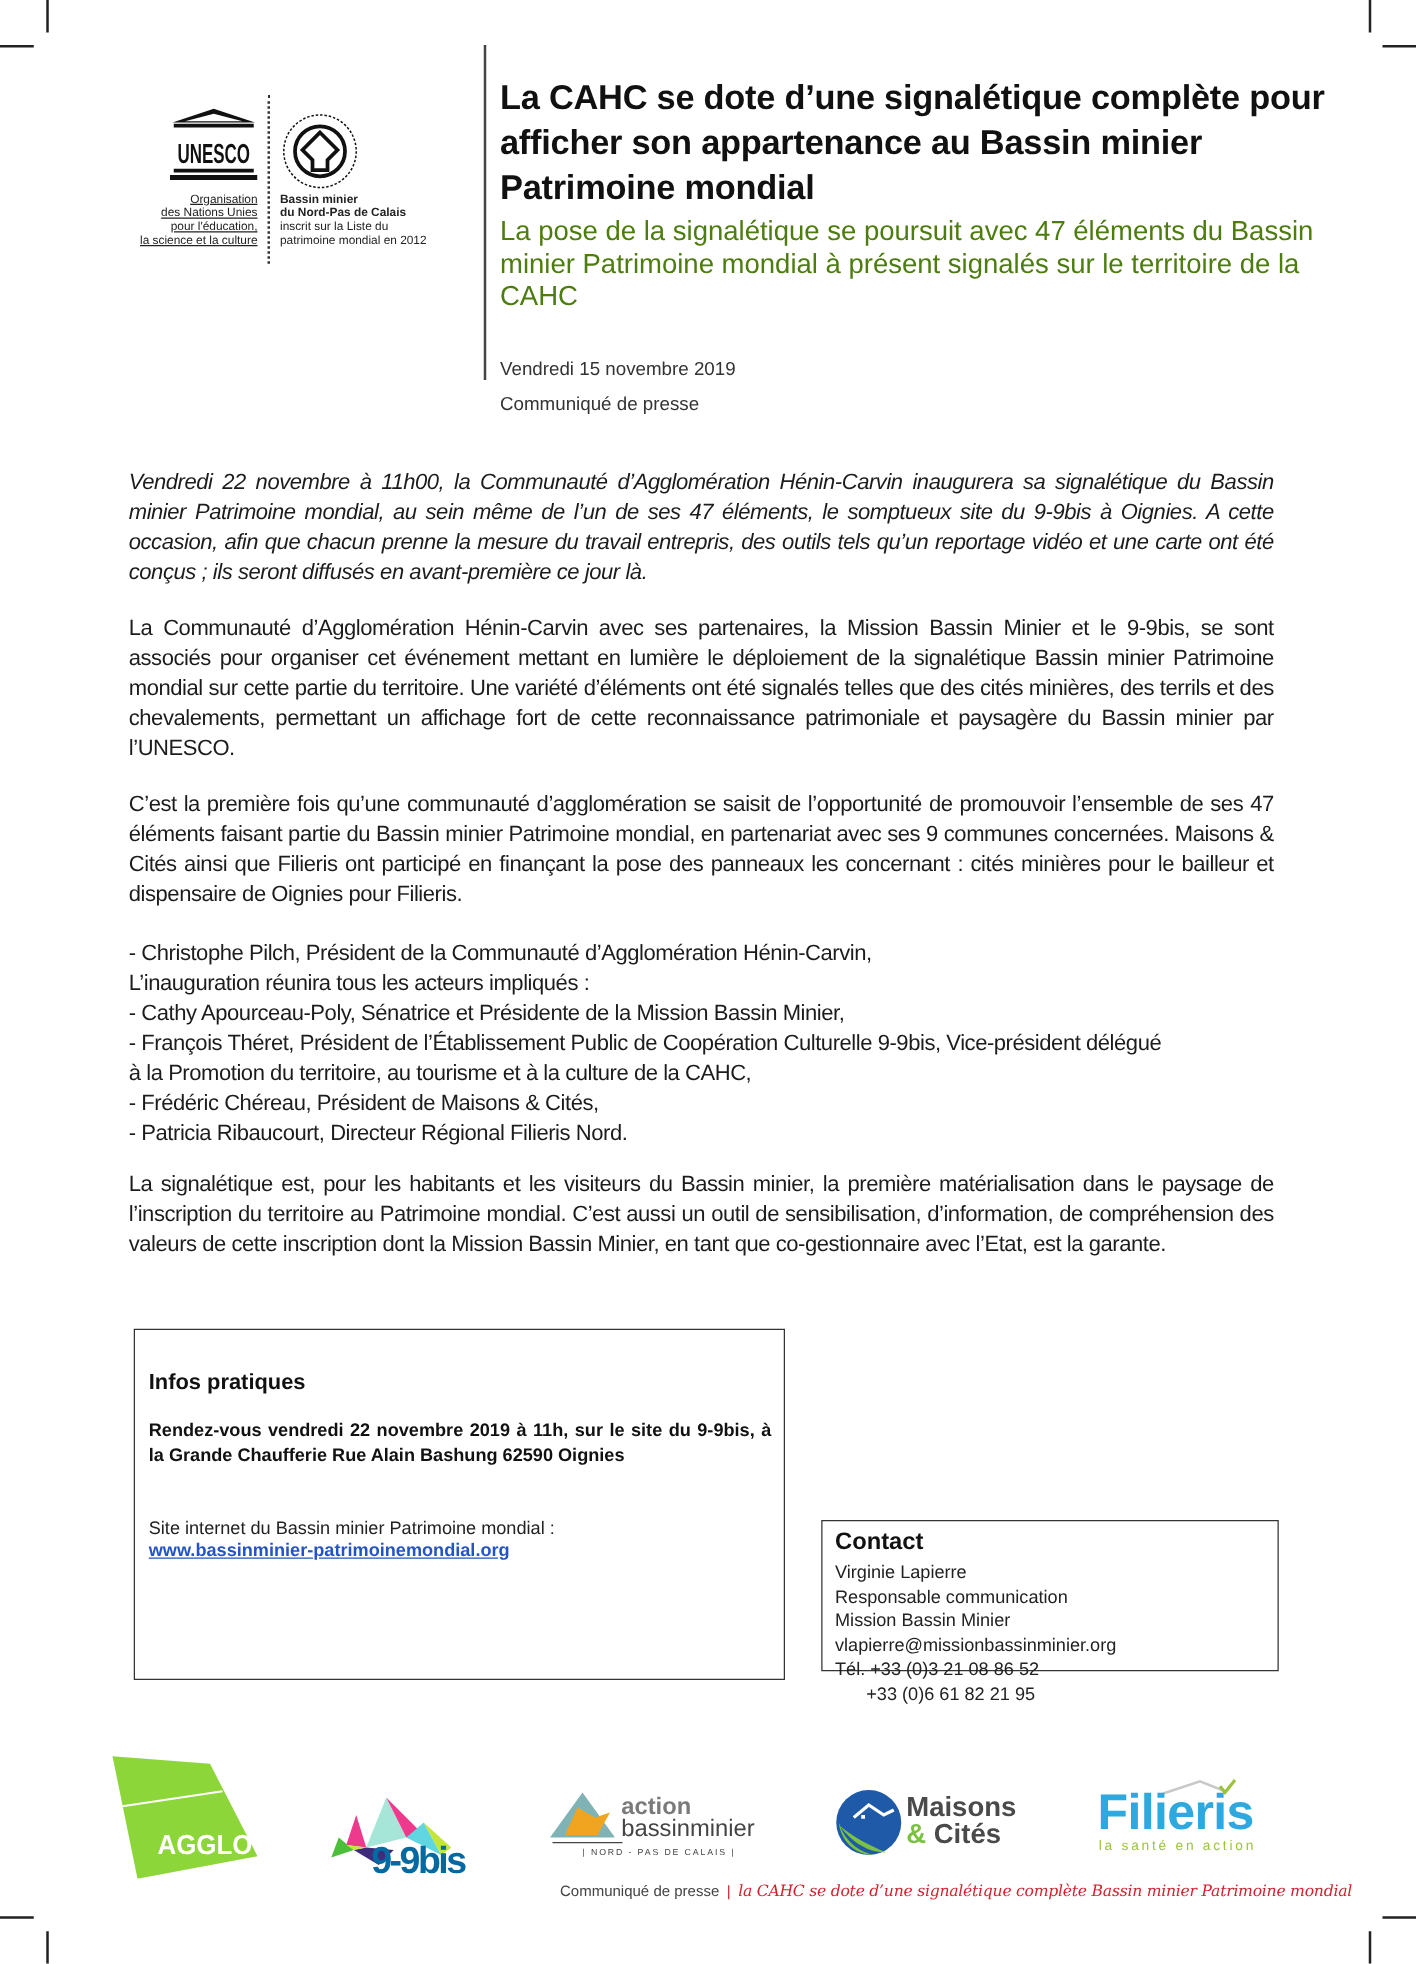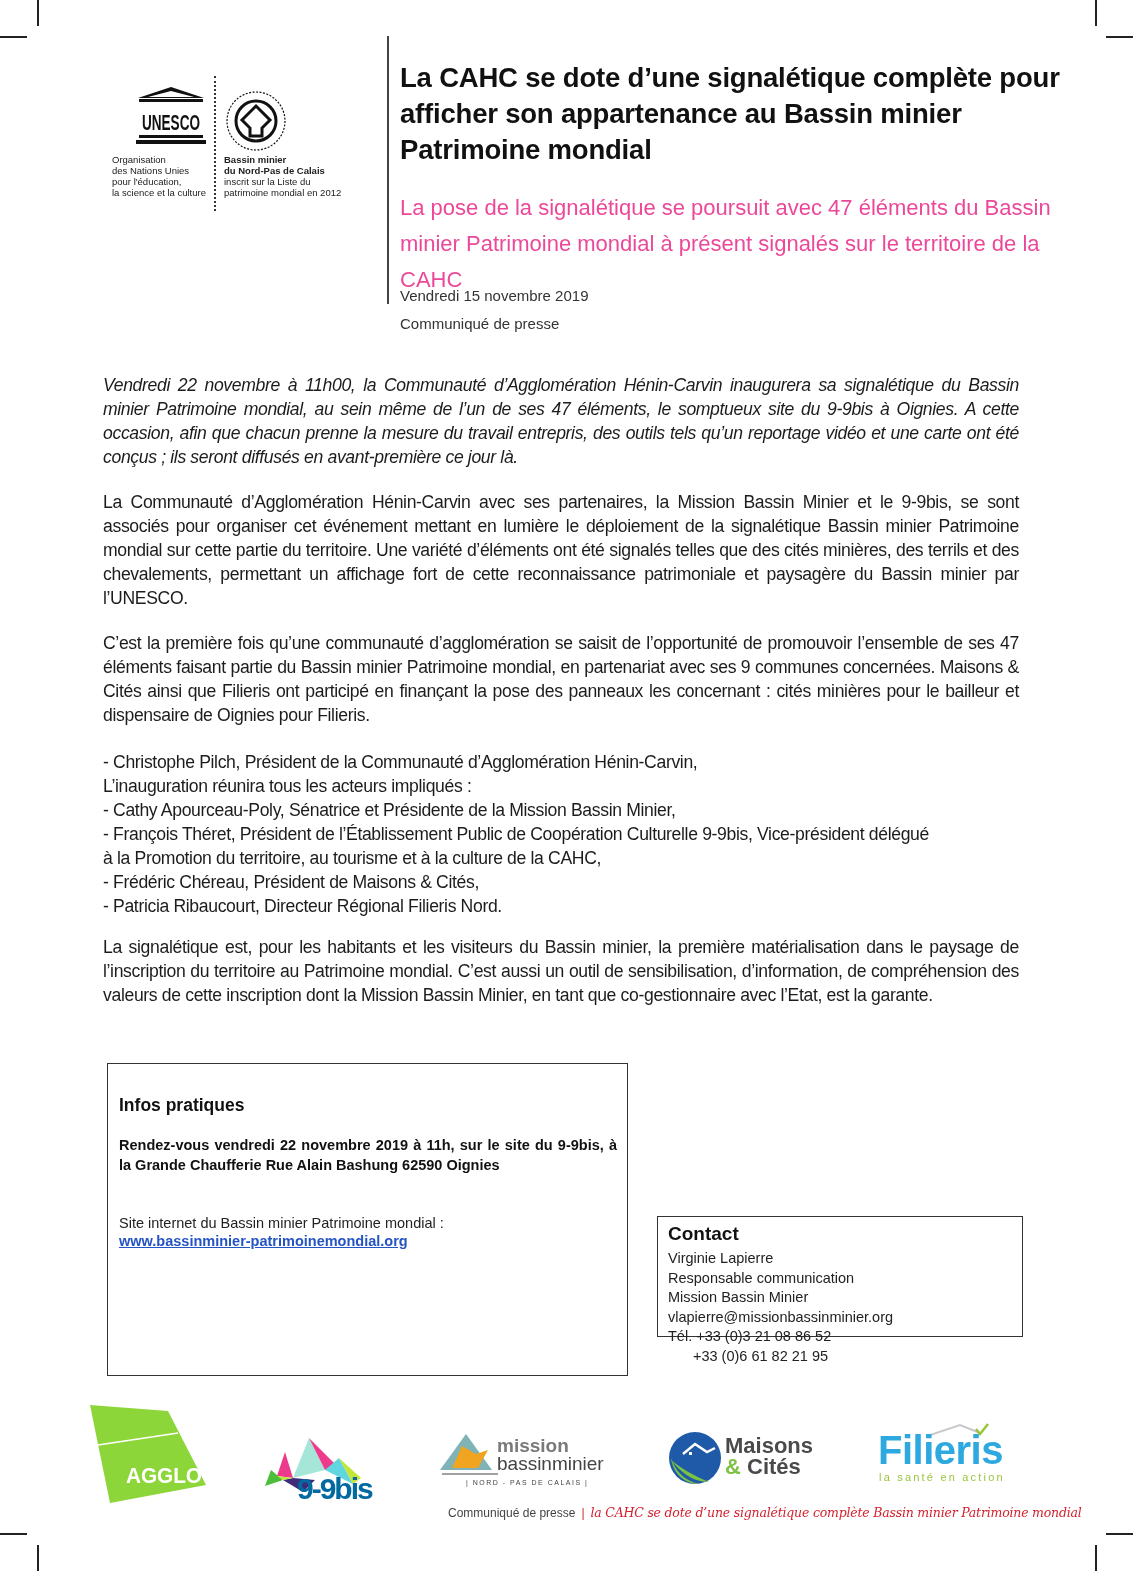--- a/index.html
+++ b/index.html
@@ -1,45 +1,45 @@
 <!DOCTYPE html>
 <html><head>
   <meta charset="utf-8">
   <style>
     * { margin: 0; padding: 0; box-sizing: border-box; }
     html, body { width: 1133px; height: 1571px; background: #ffffff; }
     body { position: relative; overflow: hidden; font-family: "Liberation Sans", sans-serif; color: #1a1a1a; }
 
     .crop { position: absolute; background: #222; }
     .unesco-temple { position: absolute; left: 136px; top: 86px; width: 70px; height: 60px; }
-    .unesco-caption { position: absolute; right: 927px; top: 154px; font-size: 9.5px; line-height: 11px; color: #222; white-space: nowrap; }
+    .unesco-caption { position: absolute; right: 927px; top: 154px; text-align: right; font-size: 9.5px; line-height: 11px; color: #222; white-space: nowrap; text-decoration: underline; }
     .dot-divider { position: absolute; left: 214px; top: 76px; width: 3px; height: 135px; border-left: 2px dotted #333; }
     .whs-emblem { position: absolute; left: 225px; top: 90px; width: 62px; height: 62px; }
     .whs-caption { position: absolute; left: 224px; top: 154px; font-size: 9.5px; line-height: 11px; color: #222; white-space: nowrap; }
     .whs-caption b { font-weight: 700; }
 
     .v-rule { position: absolute; left: 387px; top: 36px; width: 2px; height: 268px; background: #444; }
 
     .title { position: absolute; left: 400px; top: 60px; width: 660px; font-size: 27.5px; font-weight: 700; line-height: 36px; color: #111; letter-spacing: -0.2px; }
-    .subtitle { position: absolute; left: 400px; top: 190px; width: 660px; font-size: 22px; line-height: 36px; color: #ec4899; font-weight: 400; }
+    .subtitle { position: absolute; left: 400px; top: 172px; width: 660px; font-size: 22px; line-height: 26px; color: #4d7c0f; font-weight: 400; }
     .date { position: absolute; left: 400px; top: 287px; font-size: 15px; color: #333; }
     .doc-type { position: absolute; left: 400px; top: 315px; font-size: 15px; color: #333; }
 
     
     .body-text { position: absolute; left: 103px; width: 916px; font-size: 17.6px; line-height: 24px; color: #1c1c1c; text-align: justify; font-family: "Liberation Sans Narrow", "Liberation Sans", sans-serif; letter-spacing: -0.35px; }
     .body-text.italic { font-style: italic; }
     .p1 { top: 373px; }
     .p2 { top: 490px; }
     .p3 { top: 631px; }
     .p4 { top: 750px; text-align: left; }
     .p5 { top: 935px; }
     .p4 div { white-space: nowrap; }
 
     
-    .infos-box { position: absolute; left: 107px; top: 1063px; width: 521px; height: 313px; border: 1.5px solid #333; }
+    .infos-box { position: absolute; left: 107px; top: 1063px; width: 521px; height: 281px; border: 1.5px solid #333; }
     .infos-title { position: absolute; left: 11px; top: 31px; font-size: 17.5px; font-weight: 700; color: #111; }
     .infos-rdv { position: absolute; left: 11px; top: 71px; width: 498px; font-size: 14.5px; font-weight: 700; line-height: 20px; text-align: justify; color: #111; }
     .infos-site { position: absolute; left: 11px; top: 150px; font-size: 14.5px; line-height: 19px; color: #222; }
     .infos-link { position: absolute; left: 11px; top: 169px; font-size: 14.5px; font-weight: 700; color: #2453c4; text-decoration: underline; }
 
     
     .contact-box { position: absolute; left: 657px; top: 1216px; width: 366px; height: 121px; border: 1.5px solid #333; }
     .contact-title { position: absolute; left: 10px; top: 6px; font-size: 19px; font-weight: 700; color: #111; }
     .contact-lines { position: absolute; left: 10px; top: 32px; font-size: 14.5px; line-height: 19.6px; color: #222; }
     .contact-lines .indent { padding-left: 25px; }
@@ -161,21 +161,21 @@
   <polygon points="30,60 20,62 40,74 52,62" fill="#3e2b7a"></polygon>
   <polygon points="14,58 20,62 30,60" fill="#c4e63a"></polygon>
 </svg>
 <div class="ninebis-text">9-9bis</div>
 
 <svg class="logo mbm" viewBox="0 0 175 55">
   <polygon points="2,40 28,4 54,40" fill="#7fb3b5"></polygon>
   <polygon points="14,38 24,16 38,24 50,20 40,38" fill="#f0a420"></polygon>
   <line x1="4" y1="44" x2="60" y2="44" stroke="#444" stroke-width="1"></line>
 </svg>
-<div class="mbm-text1">mission</div>
+<div class="mbm-text1">action</div>
 <div class="mbm-text2">bassinminier</div>
 <div class="mbm-text3">| NORD - PAS DE CALAIS |</div>
 
 <svg class="logo mc-circle" viewBox="0 0 60 56">
   <circle cx="30" cy="28" r="26" fill="#1f5aa8"></circle>
   <path d="M6,30 C14,40 26,52 44,52 C30,46 18,40 6,30 Z" fill="#7cc242"></path>
   <path d="M6,28 C8,44 20,54 34,54 C18,50 10,40 6,28 Z" fill="#7cc242"></path>
   <polyline points="18,24 30,14 42,22 50,18" fill="none" stroke="#fff" stroke-width="2.5"></polyline>
   <rect x="24" y="22" width="3" height="3" fill="#fff"></rect>
 </svg>

